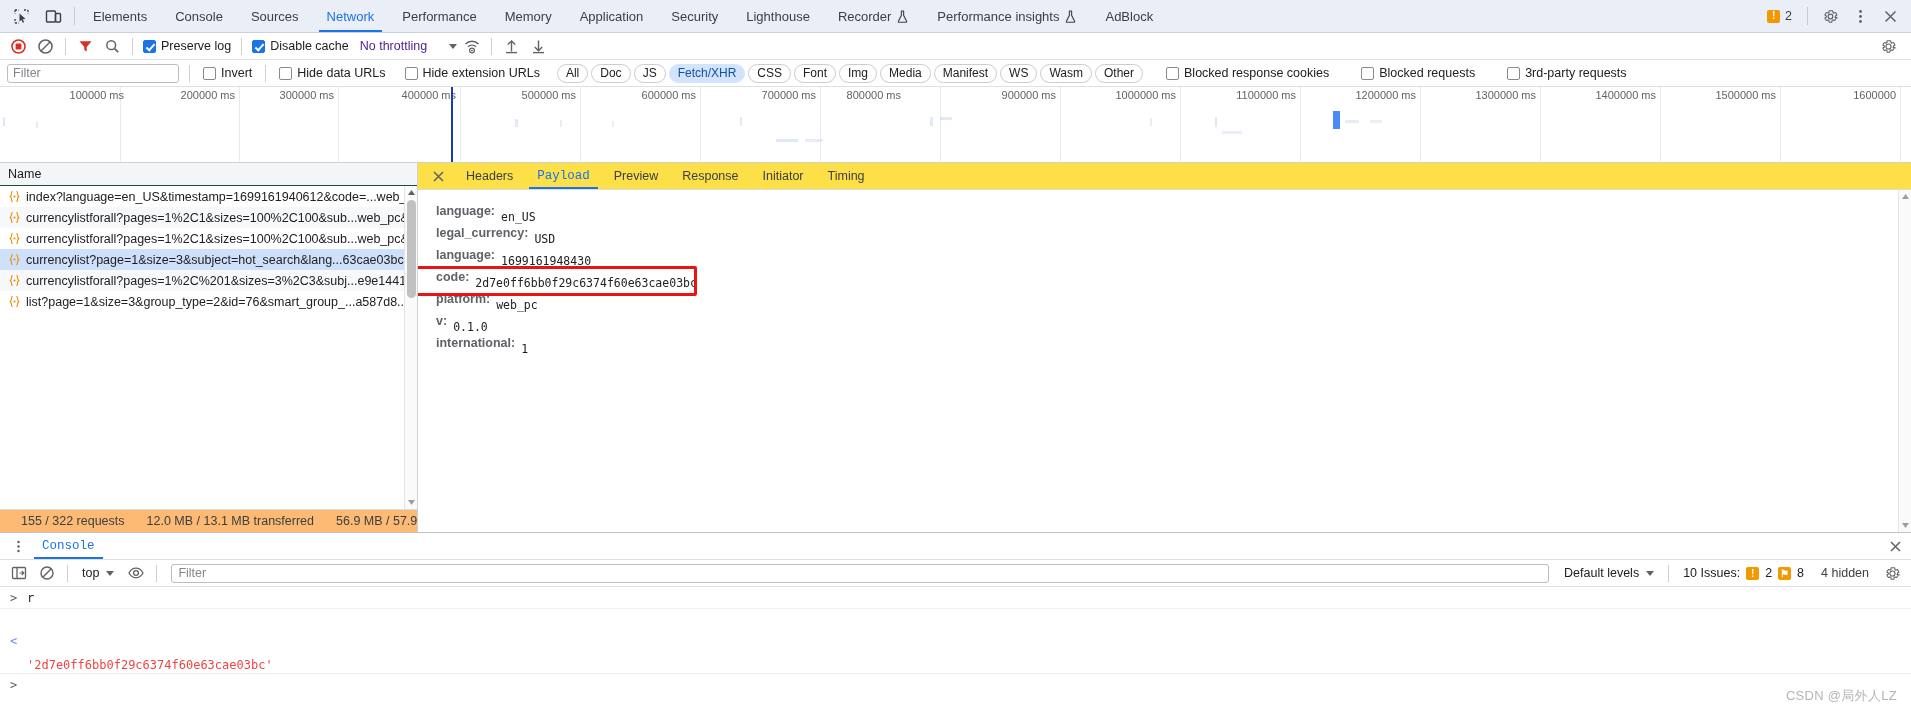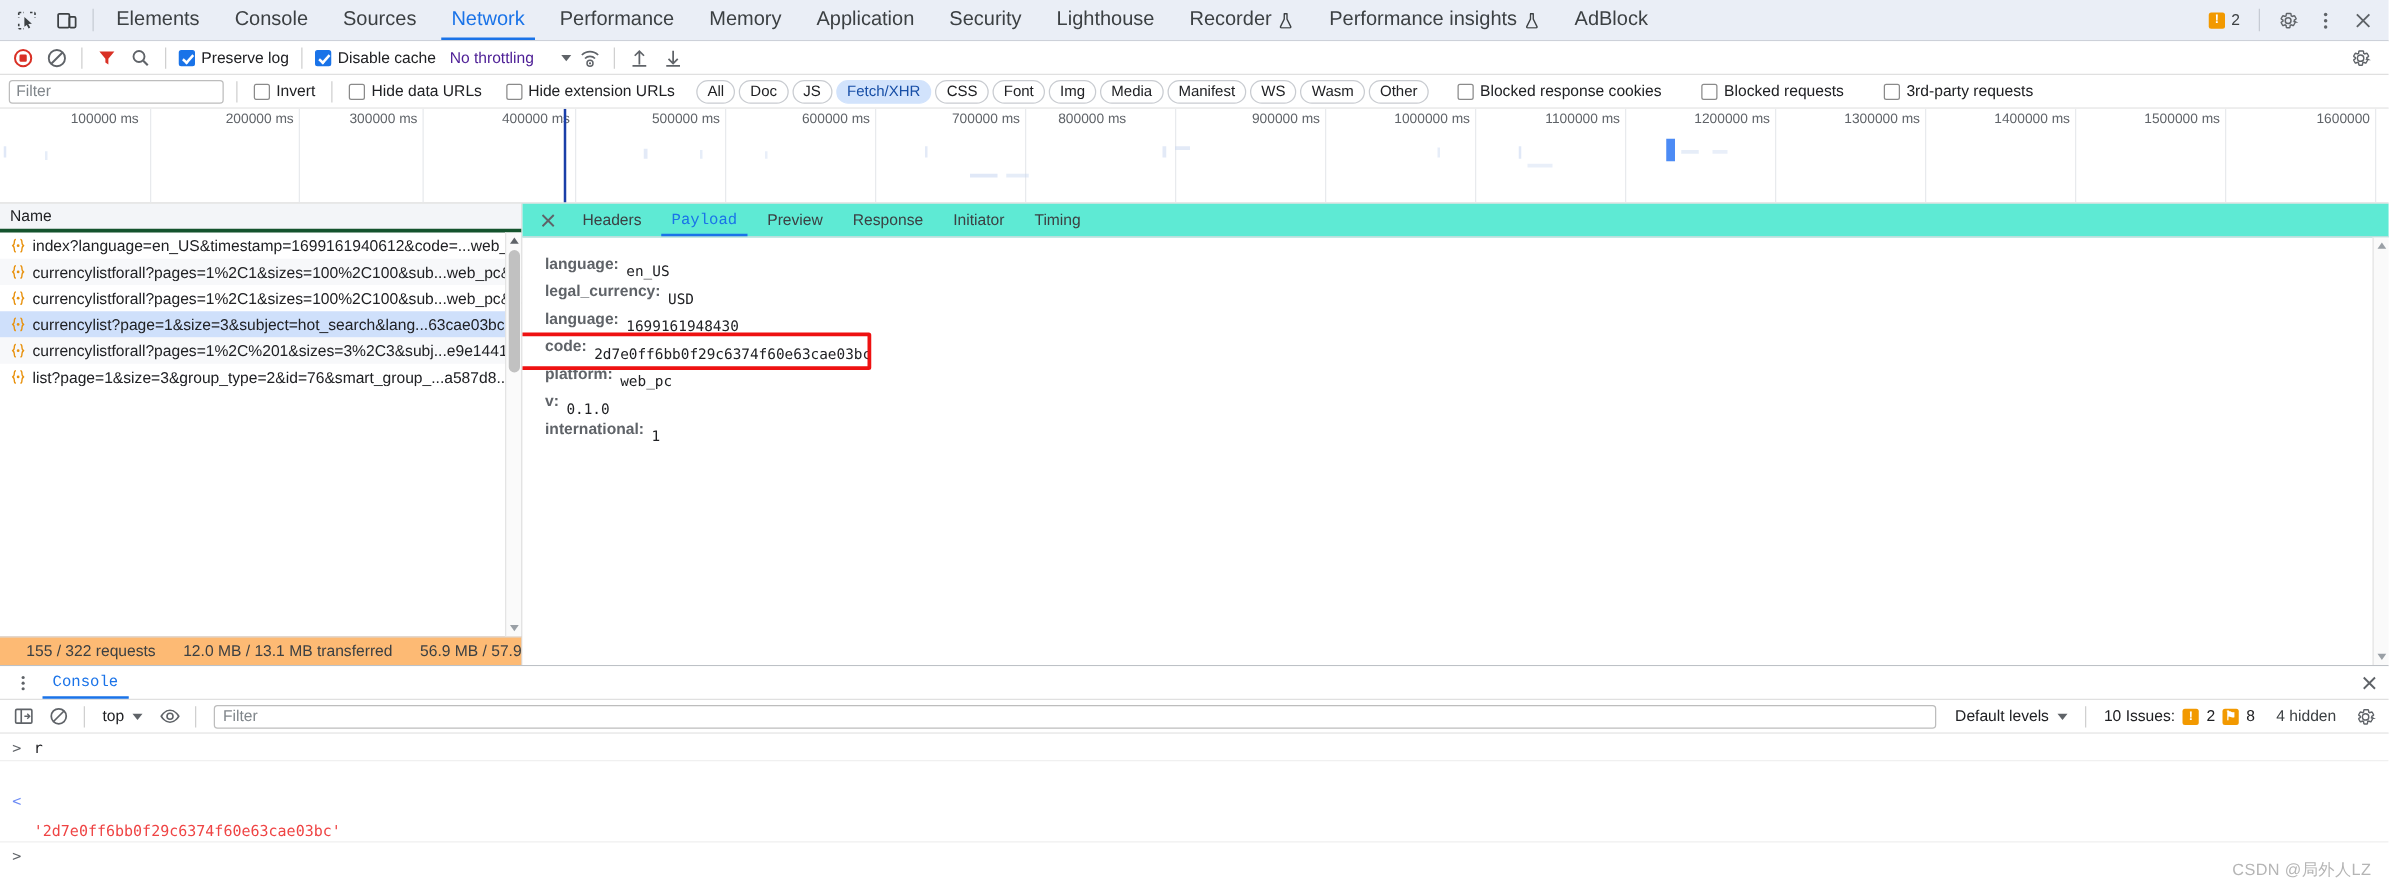--- a/index.html
+++ b/index.html
@@ -22,21 +22,21 @@
     border-bottom: 1px solid #cdd1d9;
     display: flex; align-items: stretch;
     position: relative;
   }
   .tb-icons { display: flex; align-items: center; padding: 0 6px 0 10px; gap: 10px; }
   .tb-ico { width: 22px; height: 22px; display: flex; align-items: center; justify-content: center; cursor: pointer; }
   .tb-sep { width: 1px; background: #c6cbd4; margin: 7px 4px; }
   .main-tabs { display: flex; align-items: stretch; }
   .mtab {
     display: flex; align-items: center; padding: 0 14px;
-    font-size: 16px; color: #3c4043; cursor: pointer;
+    font-size: 13px; color: #3c4043; cursor: pointer;
     position: relative; white-space: nowrap; gap: 5px;
   }
   .mtab.active { color: #1a73e8; }
   .mtab.active::after {
     content: ""; position: absolute; left: 6px; right: 6px; bottom: 0;
     height: 2px; background: #1a73e8;
   }
   .flask { display: inline-block; width: 13px; height: 13px; }
   .tb-right { margin-left: auto; display: flex; align-items: center; padding-right: 8px; gap: 4px; }
   .warn-badge { display: flex; align-items: center; gap: 5px; padding: 0 6px; cursor: pointer; }
@@ -113,21 +113,21 @@
   
   .split { flex: 1; display: flex; min-height: 0; position: relative; }
 
   
   .req-pane {
     width: 418px; min-width: 418px; display: flex; flex-direction: column;
     border-right: 1px solid #d0d0d0; background: #fff; position: relative;
   }
   .req-header {
     height: 23px; min-height: 23px; background: #f3f5f8;
-    border-bottom: 3px solid #14532d; display: flex; align-items: center;
+    border-bottom: 1px solid #14532d; display: flex; align-items: center;
     padding-left: 8px; font-size: 12.5px; color: #202124;
   }
   .req-list { flex: 1; overflow: hidden; }
   .req-row {
     height: 21px; display: flex; align-items: center; gap: 5px;
     padding-left: 7px; font-size: 12.5px; color: #202124;
     white-space: nowrap; overflow: hidden; cursor: pointer;
   }
   .req-row.alt { background: #f7f8fa; }
   .req-row.selected { background: #cfe0fb; }
@@ -137,21 +137,21 @@
     height: 23px; min-height: 23px; border-top: 1px solid #dadce0;
     background: #fdba74; display: flex; align-items: center;
     font-size: 12.5px; color: #3c4043; padding-left: 10px;
   }
   .sb-item { padding: 0 11px; white-space: nowrap; }
   .sb-divider { width: 1px; height: 14px; background: #d0d0d0; }
 
   
   .detail-pane { flex: 1; display: flex; flex-direction: column; background: #fff; min-width: 0; position: relative; }
   .detail-tabs {
-    height: 27px; min-height: 27px; background: #5eead4;
+    height: 27px; min-height: 27px; background: #fde047;
     border-bottom: 1px solid #dadce0; display: flex; align-items: stretch;
     padding-left: 4px;
   }
   .dt-close { width: 32px; display: flex; align-items: center; justify-content: center; cursor: pointer; }
   .dtab {
     display: flex; align-items: center; padding: 0 12px;
     font-size: 12.5px; color: #3c4043; cursor: pointer; position: relative; white-space: nowrap;
   }
   .dtab.active { color: #1a73e8; font-family: Liberation Mono, monospace; }
   .dtab.active::after {
@@ -459,21 +459,21 @@
     </div>
     <div class="cb-wrap" style="margin-left:22px">
       <span class="cb"></span>
       <span class="cb-label">3rd-party requests</span>
     </div>
   </div>
 
   <div class="overview">
     <div class="ov-ruler">
       <div class="ov-tick" style="left:120px"></div>
-        <div class="ov-tick-label" style="left:115px">100000 ms</div>
+        <div class="ov-tick-label" style="left:128px">100000 ms</div>
       <div class="ov-tick" style="left:239px"></div>
         <div class="ov-tick-label" style="left:239px">200000 ms</div>
       <div class="ov-tick" style="left:338px"></div>
         <div class="ov-tick-label" style="left:338px">300000 ms</div>
       <div class="ov-tick" style="left:460px"></div>
         <div class="ov-tick-label" style="left:460px">400000 ms</div>
       <div class="ov-tick" style="left:580px"></div>
         <div class="ov-tick-label" style="left:580px">500000 ms</div>
       <div class="ov-tick" style="left:700px"></div>
         <div class="ov-tick-label" style="left:700px">600000 ms</div>

